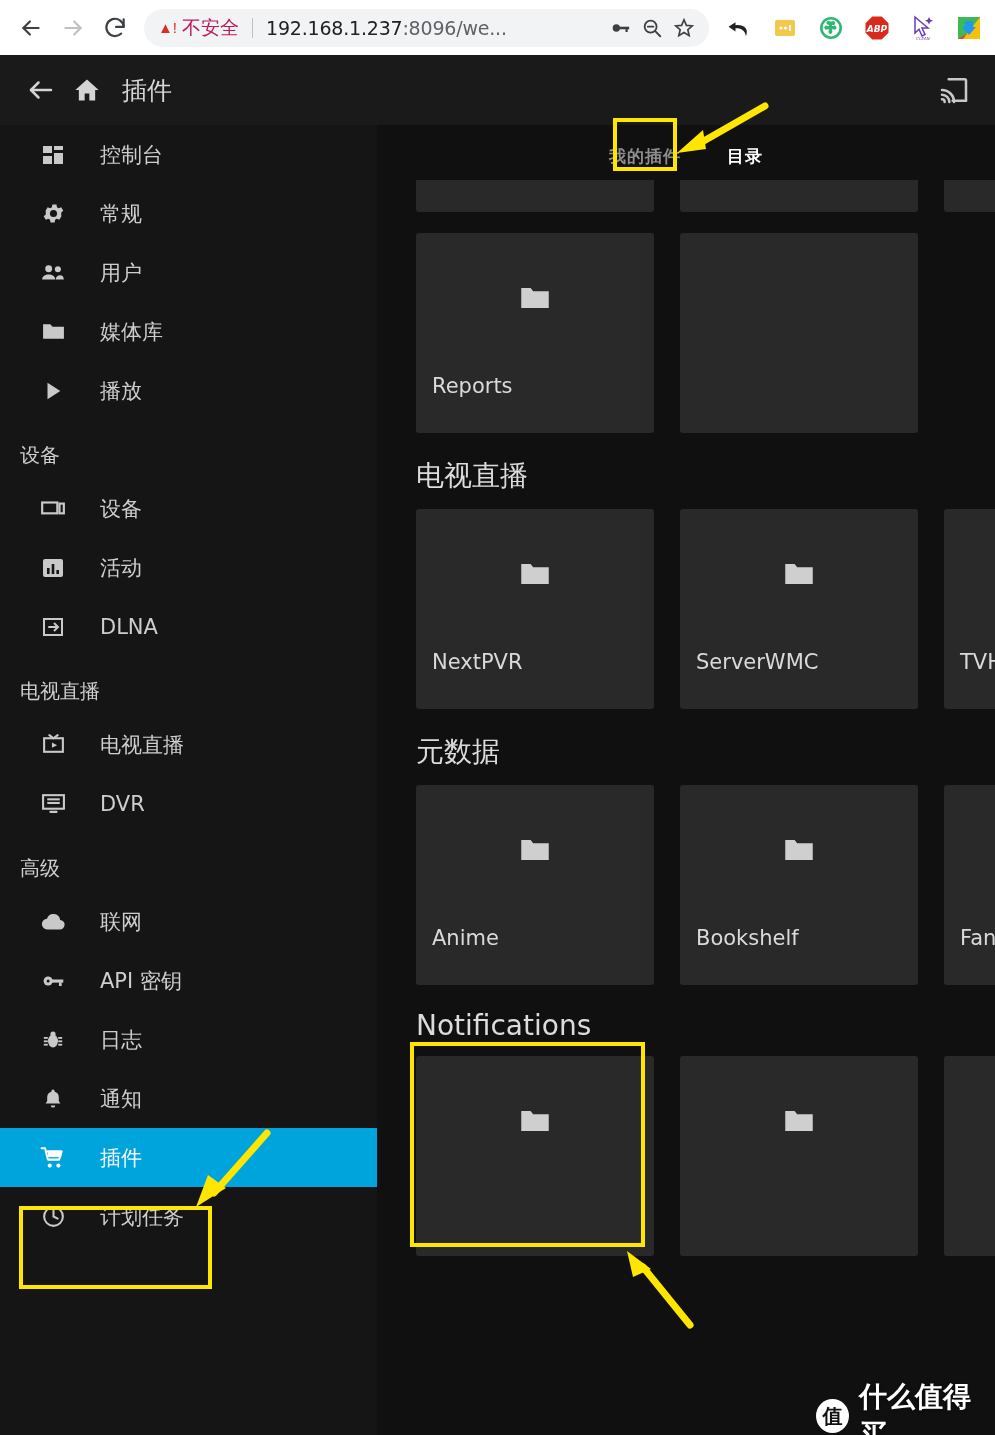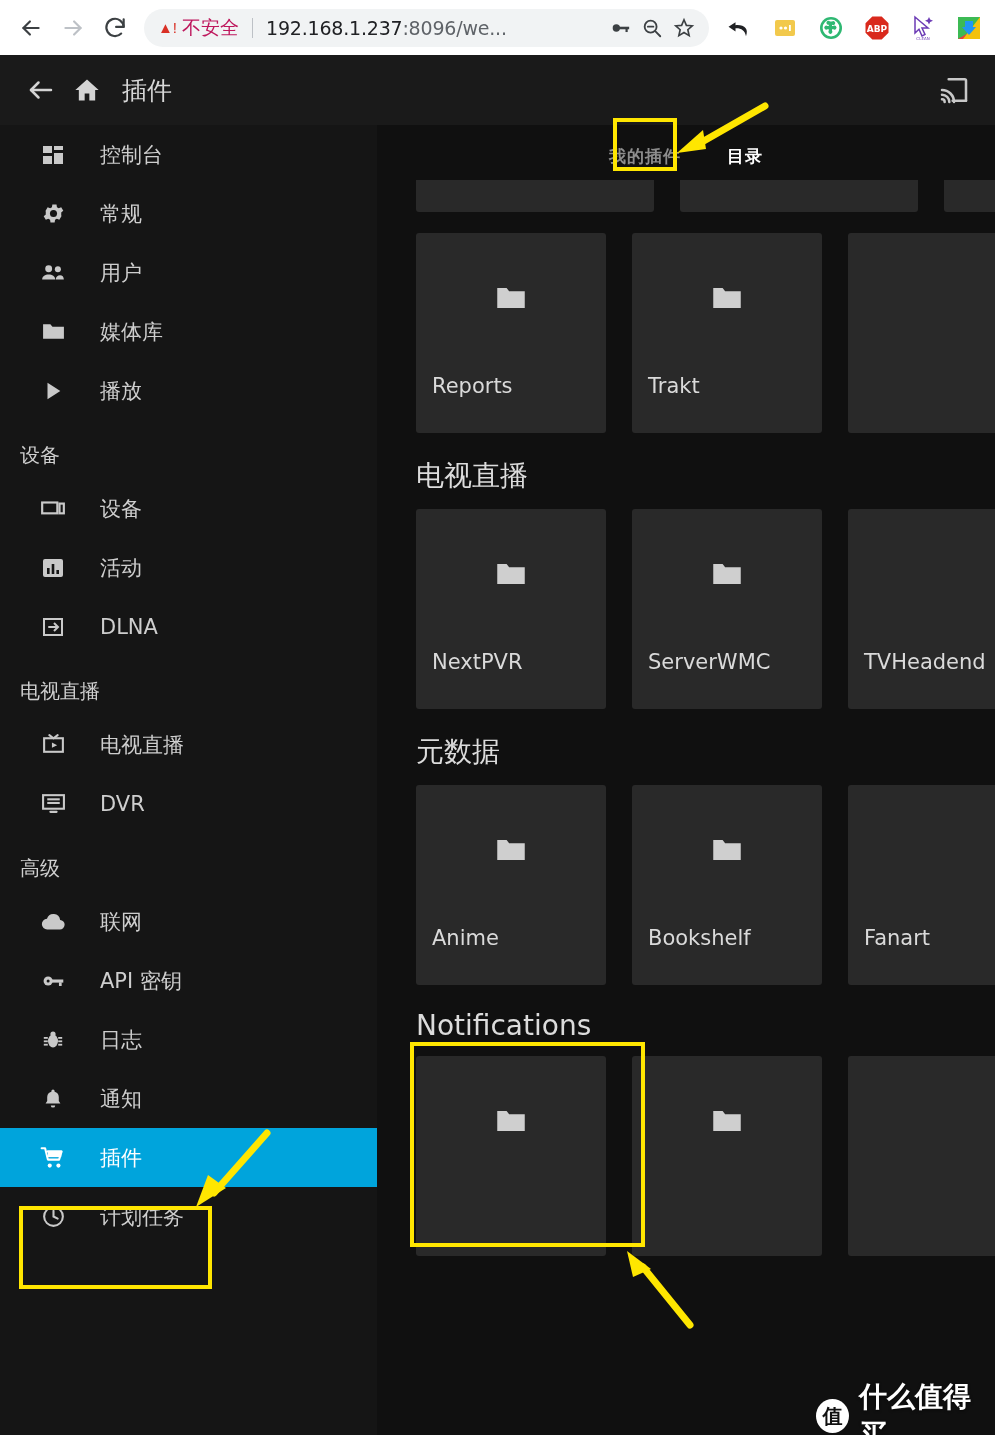--- a/index.html
+++ b/index.html
@@ -30,21 +30,21 @@
     color: #be185d; font-size: 19px; white-space: nowrap;
     font-family: "DejaVu Sans", sans-serif;
   }
   .omni-sep { width: 1px; height: 20px; background: #bdc1c6; margin: 0 13px; }
   .url-text {
     font-size: 19px; color: #202124; white-space: nowrap; overflow: hidden;
     flex: 1 1 auto; font-family: "DejaVu Sans", sans-serif; letter-spacing: -0.2px;
   }
   .url-text .dim { color: #5f6368; }
   .omni-icon { margin-left: 10px; color: #5f6368; flex: 0 0 auto; display: flex; }
-  .ext-icons { display: flex; align-items: center; gap: 14px; flex: 0 0 auto; padding-left: 6px; }
+  .ext-icons { display: flex; align-items: center; gap: 14px; flex: 0 0 auto; padding-left: 6px; font-style: italic; }
   .ext { width: 32px; height: 32px; display: flex; align-items: center; justify-content: center; }
 
   
   .app {
     position: absolute; left: 0; top: 55px; width: 995px; height: 1380px;
     background: #fde047; overflow: hidden;
   }
   .app-header {
     position: absolute; left: 0; top: 0; width: 995px; height: 70px;
     background: #1a1a1a; display: flex; align-items: center; padding: 0 18px;
@@ -94,21 +94,21 @@
   }
   .tab.active { color: #ffffff; }
 
   .cards-scroll { position: absolute; left: 0; top: 55px; width: 618px; height: 1255px; }
   .sec-title {
     font-size: 28px; color: #dcdcdc; margin: 24px 0 14px 39px; font-weight: 400;
     font-family: "DejaVu Sans", sans-serif;
   }
   .card-row { display: flex; gap: 26px; padding-left: 39px; }
   .card {
-    width: 190px; height: 200px; background: #292929; border-radius: 3px;
+    width: 238px; height: 200px; background: #292929; border-radius: 3px;
     position: relative; flex: 0 0 auto;
   }
   .card .folder {
     position: absolute; left: 0; right: 0; top: 52px; display: flex; justify-content: center;
     color: #cfcfcf;
   }
   .card .cname {
     position: absolute; left: 16px; top: 141px; font-size: 21px; color: #dadada;
     white-space: nowrap; font-family: "DejaVu Sans", sans-serif;
   }
@@ -452,28 +452,20 @@
 
         <div class="card-row" style="margin-top:21px;">
           <div class="card">
             <div class="folder">
               <svg width="30" height="26" viewBox="0 0 24 20" fill="#cfcfcf">
                   <path d="M1 2h7.5l2 2.6H23V18H1z"></path>
                 </svg>
             </div>
             <div class="cname">Reports</div>
           </div>
-          <div class="card">
-            <div class="folder">
-              <svg width="30" height="26" viewBox="0 0 24 20" fill="#cfcfcf">
-                  <path d="M1 2h7.5l2 2.6H23V18H1z"></path>
-                </svg>
-            </div>
-            <div class="cname">Trakt</div>
-          </div>
           <div class="card cut"></div>
         </div>
 
         <div class="sec-title">电视直播</div>
         <div class="card-row">
           <div class="card">
             <div class="folder">
               <svg width="30" height="26" viewBox="0 0 24 20" fill="#cfcfcf">
                   <path d="M1 2h7.5l2 2.6H23V18H1z"></path>
                 </svg>

